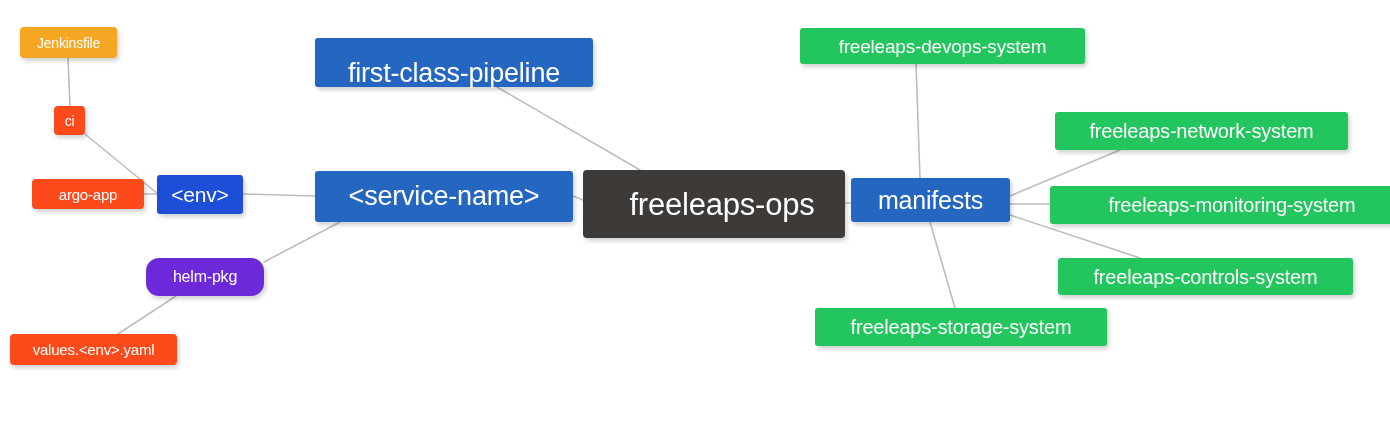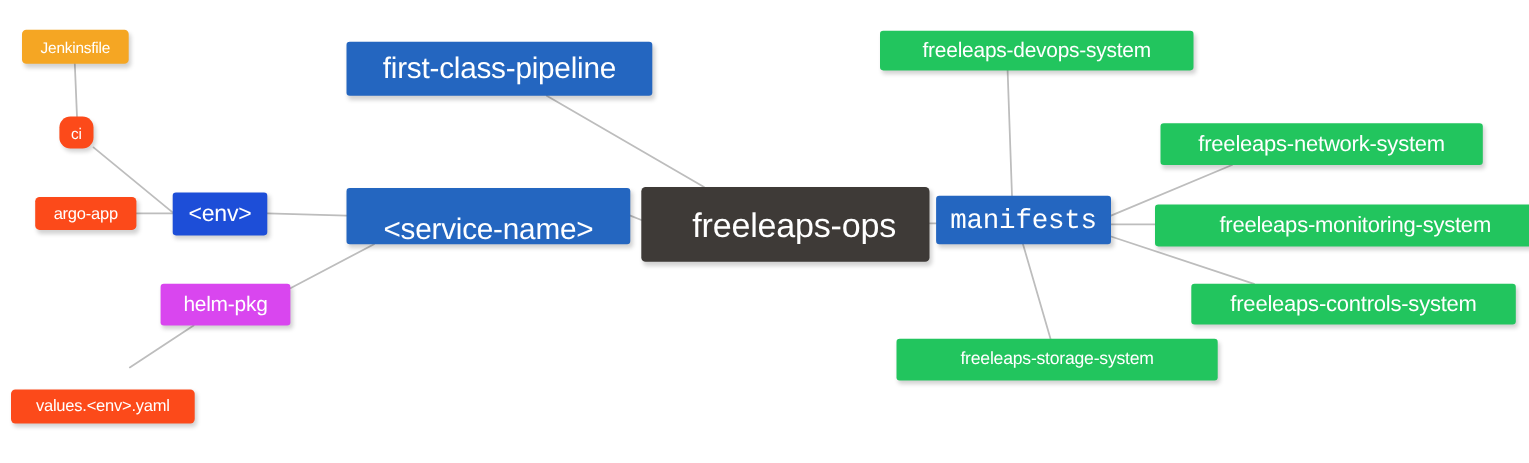--- a/index.html
+++ b/index.html
@@ -60,56 +60,56 @@
       <line x1="920" y1="178" x2="916" y2="64" stroke="#bdbdbd" stroke-width="1.6" stroke-linecap="round"></line>
       <line x1="1010" y1="196" x2="1120" y2="150" stroke="#bdbdbd" stroke-width="1.6" stroke-linecap="round"></line>
       <line x1="1010" y1="204" x2="1050" y2="204" stroke="#bdbdbd" stroke-width="1.6" stroke-linecap="round"></line>
       <line x1="1010" y1="215" x2="1140" y2="258" stroke="#bdbdbd" stroke-width="1.6" stroke-linecap="round"></line>
       <line x1="930" y1="222" x2="955" y2="308" stroke="#bdbdbd" stroke-width="1.6" stroke-linecap="round"></line>
     </svg>
   <div id="nodes">
       <div class="node small" style="left: 20px; top: 27px; width: 97px; height: 31px; background: rgb(245, 166, 35); font-size: 14px;">
         <span>Jenkinsfile</span>
       </div>
-      <div class="node small" style="left: 54px; top: 106px; width: 31px; height: 29px; background: rgb(252, 74, 26); font-size: 14px; border-radius: 10px;">
+      <div class="node small" style="left: 54px; top: 106px; width: 31px; height: 29px; background: rgb(252, 74, 26); font-size: 14px;">
         <span>ci</span>
       </div>
-      <div class="node small" style="left: 32px; top: 179px; width: 92px; height: 30px; background: rgb(252, 74, 26); font-size: 15px;">
+      <div class="node small" style="left: 32px; top: 179px; width: 112px; height: 30px; background: rgb(252, 74, 26); font-size: 15px;">
         <span>argo-app</span>
       </div>
-      <div class="node small" style="left: 10px; top: 334px; width: 167px; height: 31px; background: rgb(252, 74, 26); font-size: 15px; margin-top: 20px;">
+      <div class="node small" style="left: 10px; top: 334px; width: 167px; height: 31px; background: rgb(252, 74, 26); font-size: 15px;">
         <span>values.&lt;env&gt;.yaml</span>
       </div>
       <div class="node" style="left: 157px; top: 175px; width: 86px; height: 39px; background: #1d4ed8; font-size: 21px;">
         <span>&lt;env&gt;</span>
       </div>
-      <div class="node" style="left: 146px; top: 258px; width: 118px; height: 38px; background: #d946ef; font-size: 19px;">
+      <div class="node" style="left: 146px; top: 258px; width: 118px; height: 38px; background: #6d28d9; font-size: 16px; border-radius: 13px;">
         <span>helm-pkg</span>
       </div>
-      <div class="node" style="left: 315px; top: 171px; width: 258px; height: 51px; background: rgb(36, 102, 192); font-size: 27px; align-items: flex-end;">
+      <div class="node" style="left: 315px; top: 171px; width: 258px; height: 51px; background: rgb(36, 102, 192); font-size: 27px;">
         <span>&lt;service-name&gt;</span>
       </div>
-      <div class="node" style="left: 315px; top: 38px; width: 278px; height: 49px; background: rgb(36, 102, 192); font-size: 27px;">
+      <div class="node" style="left: 315px; top: 38px; width: 278px; height: 49px; background: rgb(36, 102, 192); font-size: 27px; align-items: flex-end;">
         <span>first-class-pipeline</span>
       </div>
       <div class="node root" style="left: 583px; top: 170px; width: 262px; height: 68px; background: rgb(62, 58, 55); font-size: 31px; padding-left: 16px;">
         <span>freeleaps-ops</span>
       </div>
-      <div class="node" style="left: 851px; top: 178px; width: 159px; height: 44px; background: rgb(36, 102, 192); font-size: 25px; font-family: Liberation Mono, monospace;">
+      <div class="node" style="left: 851px; top: 178px; width: 159px; height: 44px; background: rgb(36, 102, 192); font-size: 25px;">
         <span>manifests</span>
       </div>
       <div class="node" style="left: 800px; top: 28px; width: 285px; height: 36px; background: rgb(34, 197, 94); font-size: 19px; justify-content: center;">
         <span>freeleaps-devops-system</span>
       </div>
       <div class="node" style="left: 1055px; top: 112px; width: 293px; height: 38px; background: rgb(34, 197, 94); font-size: 20px;">
         <span>freeleaps-network-system</span>
       </div>
       <div class="node" style="left: 1050px; top: 186px; width: 364px; height: 38px; background: rgb(34, 197, 94); font-size: 20px;">
         <span>freeleaps-monitoring-system</span>
       </div>
-      <div class="node" style="left: 1058px; top: 258px; width: 295px; height: 37px; background: rgb(34, 197, 94); font-size: 20px; margin-left: 25px;">
+      <div class="node" style="left: 1058px; top: 258px; width: 295px; height: 37px; background: rgb(34, 197, 94); font-size: 20px;">
         <span>freeleaps-controls-system</span>
       </div>
-      <div class="node" style="left: 815px; top: 308px; width: 292px; height: 38px; background: rgb(34, 197, 94); font-size: 16px;">
+      <div class="node" style="left: 815px; top: 308px; width: 292px; height: 38px; background: rgb(34, 197, 94); font-size: 20px;">
         <span>freeleaps-storage-system</span>
       </div>
     </div>
 </div>
 
 </body></html>

